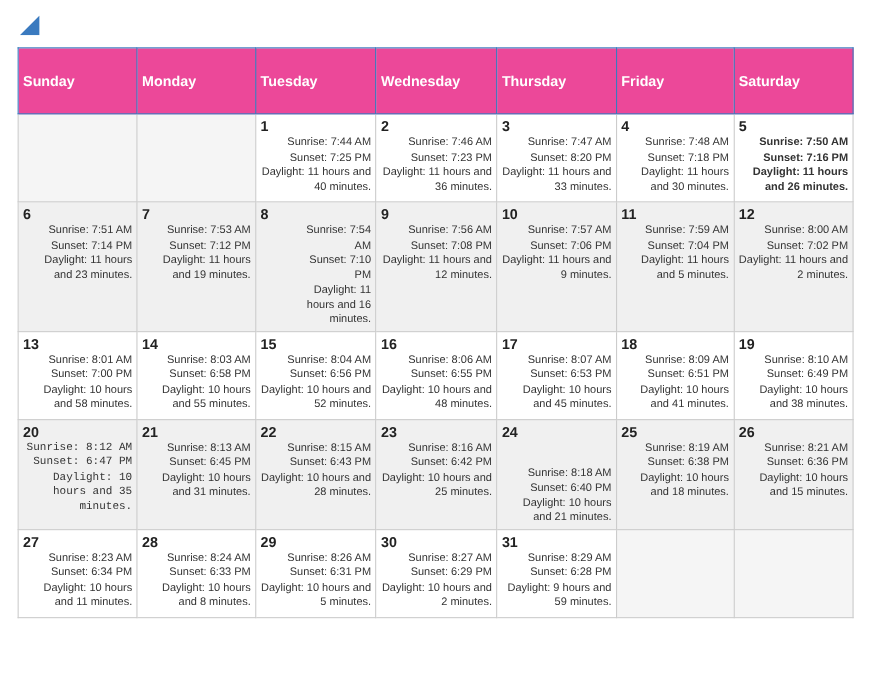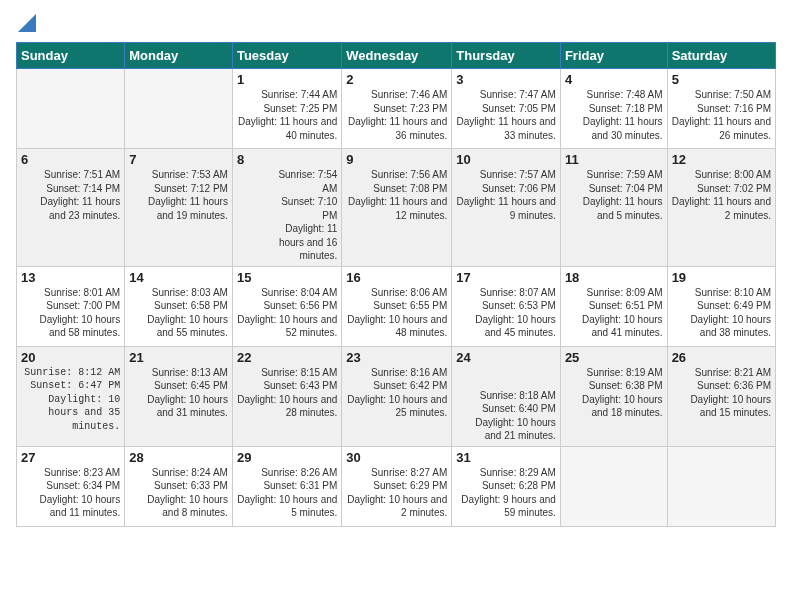--- a/index.html
+++ b/index.html
@@ -56,25 +56,25 @@
       font-size: 15px;
       font-weight: normal;
       color: #444;
     }
     .calendar {
       width: 100%;
       border-collapse: collapse;
       border: 1px solid #ccc;
     }
     .calendar th {
-      background: #0f766e;
+      background: #ec4899;
       color: #fff;
       font-size: 13px;
       font-weight: bold;
-      padding: 5px 4px;
+      padding: 22px 4px;
       text-align: left;
       border: 1px solid #3a7abf;
     }
     .calendar td {
       border: 1px solid #ccc;
       vertical-align: top;
       padding: 3px 4px;
       font-size: 10.5px;
       color: #333;
       background: #fff;
@@ -149,32 +149,32 @@
           </td>
           <td>
             <div class="day-num">2</div>
             <div class="day-info" style="white-space: pre-line;">Sunrise: 7:46 AM
 Sunset: 7:23 PM
 Daylight: 11 hours and 36 minutes.</div>
           </td>
           <td>
             <div class="day-num">3</div>
             <div class="day-info" style="white-space: pre-line;">Sunrise: 7:47 AM
-Sunset: 7:05 PM
+Sunset: 8:20 PM
 Daylight: 11 hours and 33 minutes.</div>
           </td>
           <td>
             <div class="day-num">4</div>
             <div class="day-info" style="white-space: pre-line;">Sunrise: 7:48 AM
 Sunset: 7:18 PM
 Daylight: 11 hours and 30 minutes.</div>
           </td>
           <td>
             <div class="day-num">5</div>
-            <div class="day-info" style="white-space: pre-line;">Sunrise: 7:50 AM
+            <div class="day-info" style="white-space: pre-line; font-weight: bold;">Sunrise: 7:50 AM
 Sunset: 7:16 PM
 Daylight: 11 hours and 26 minutes.</div>
           </td>
         </tr>
         <tr class="row-bg">
           <td>
             <div class="day-num">6</div>
             <div class="day-info" style="white-space: pre-line;">Sunrise: 7:51 AM
 Sunset: 7:14 PM
 Daylight: 11 hours and 23 minutes.</div>

